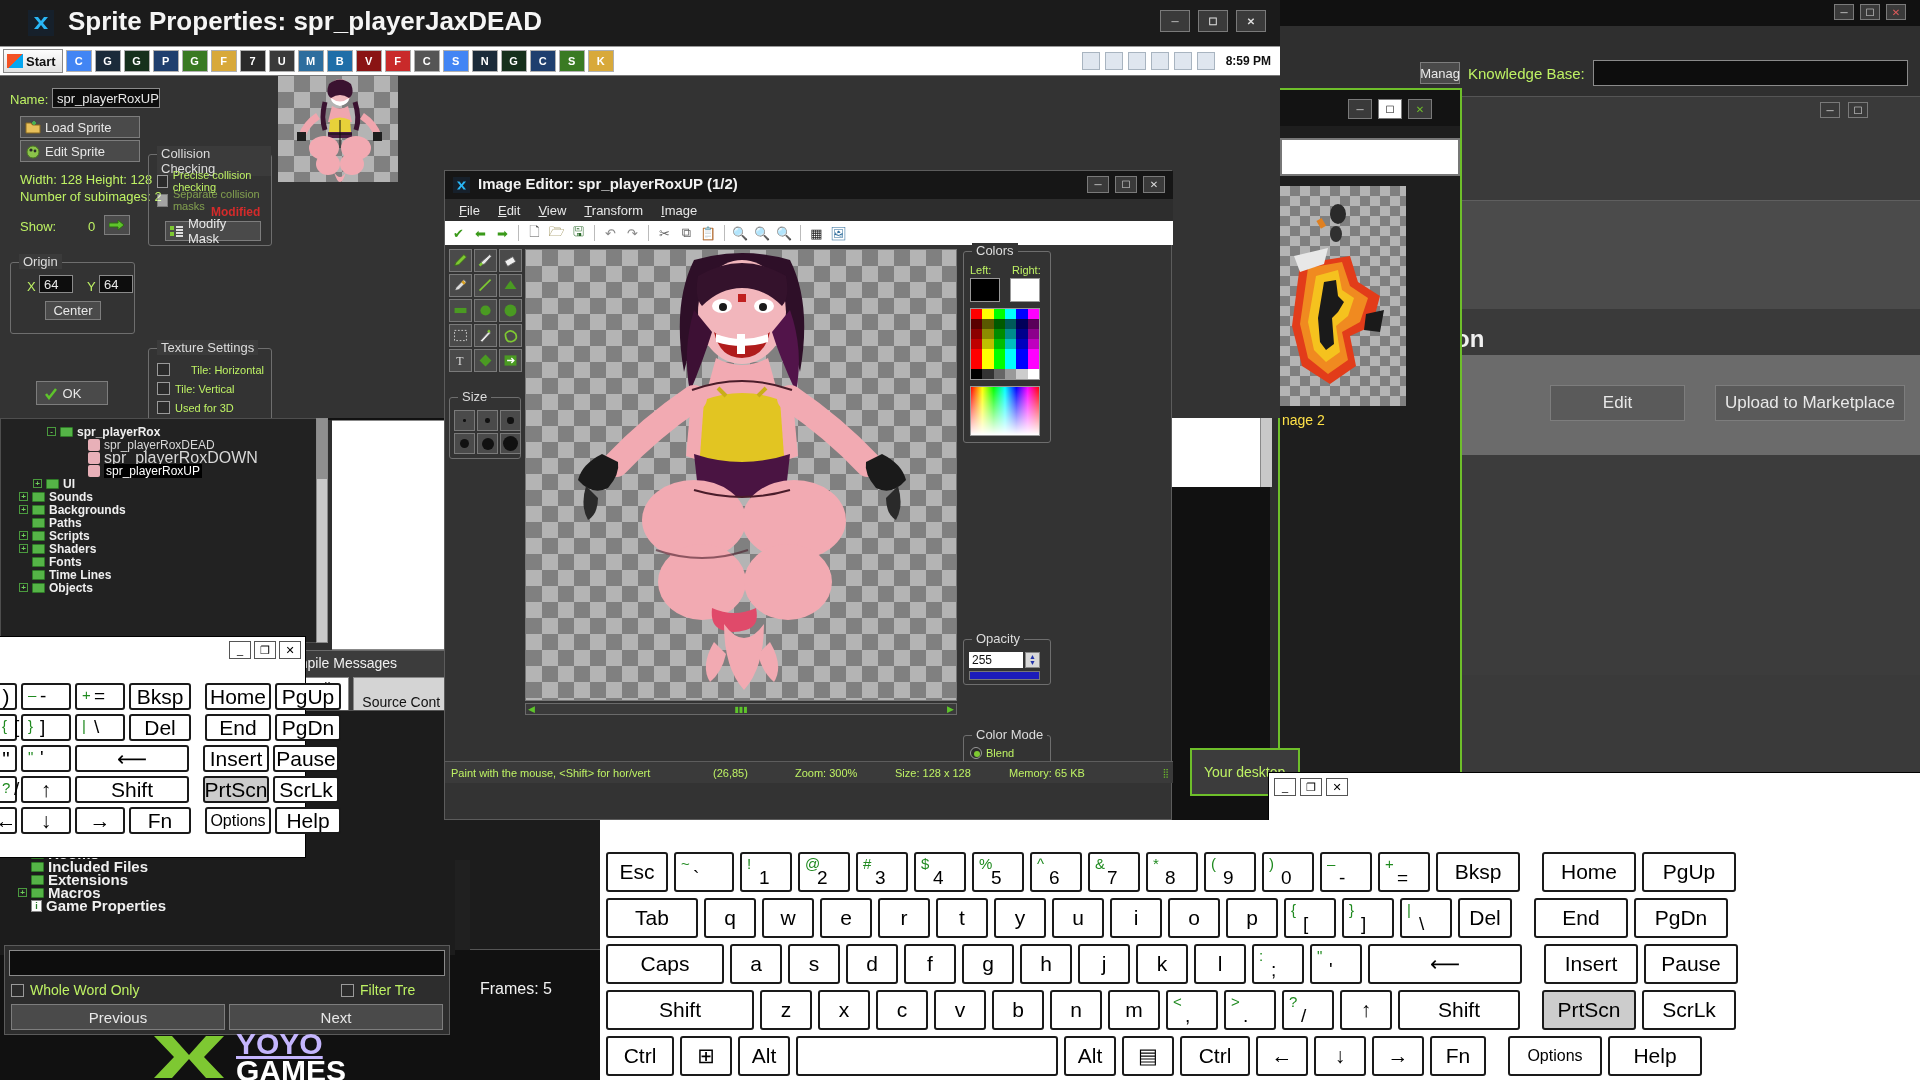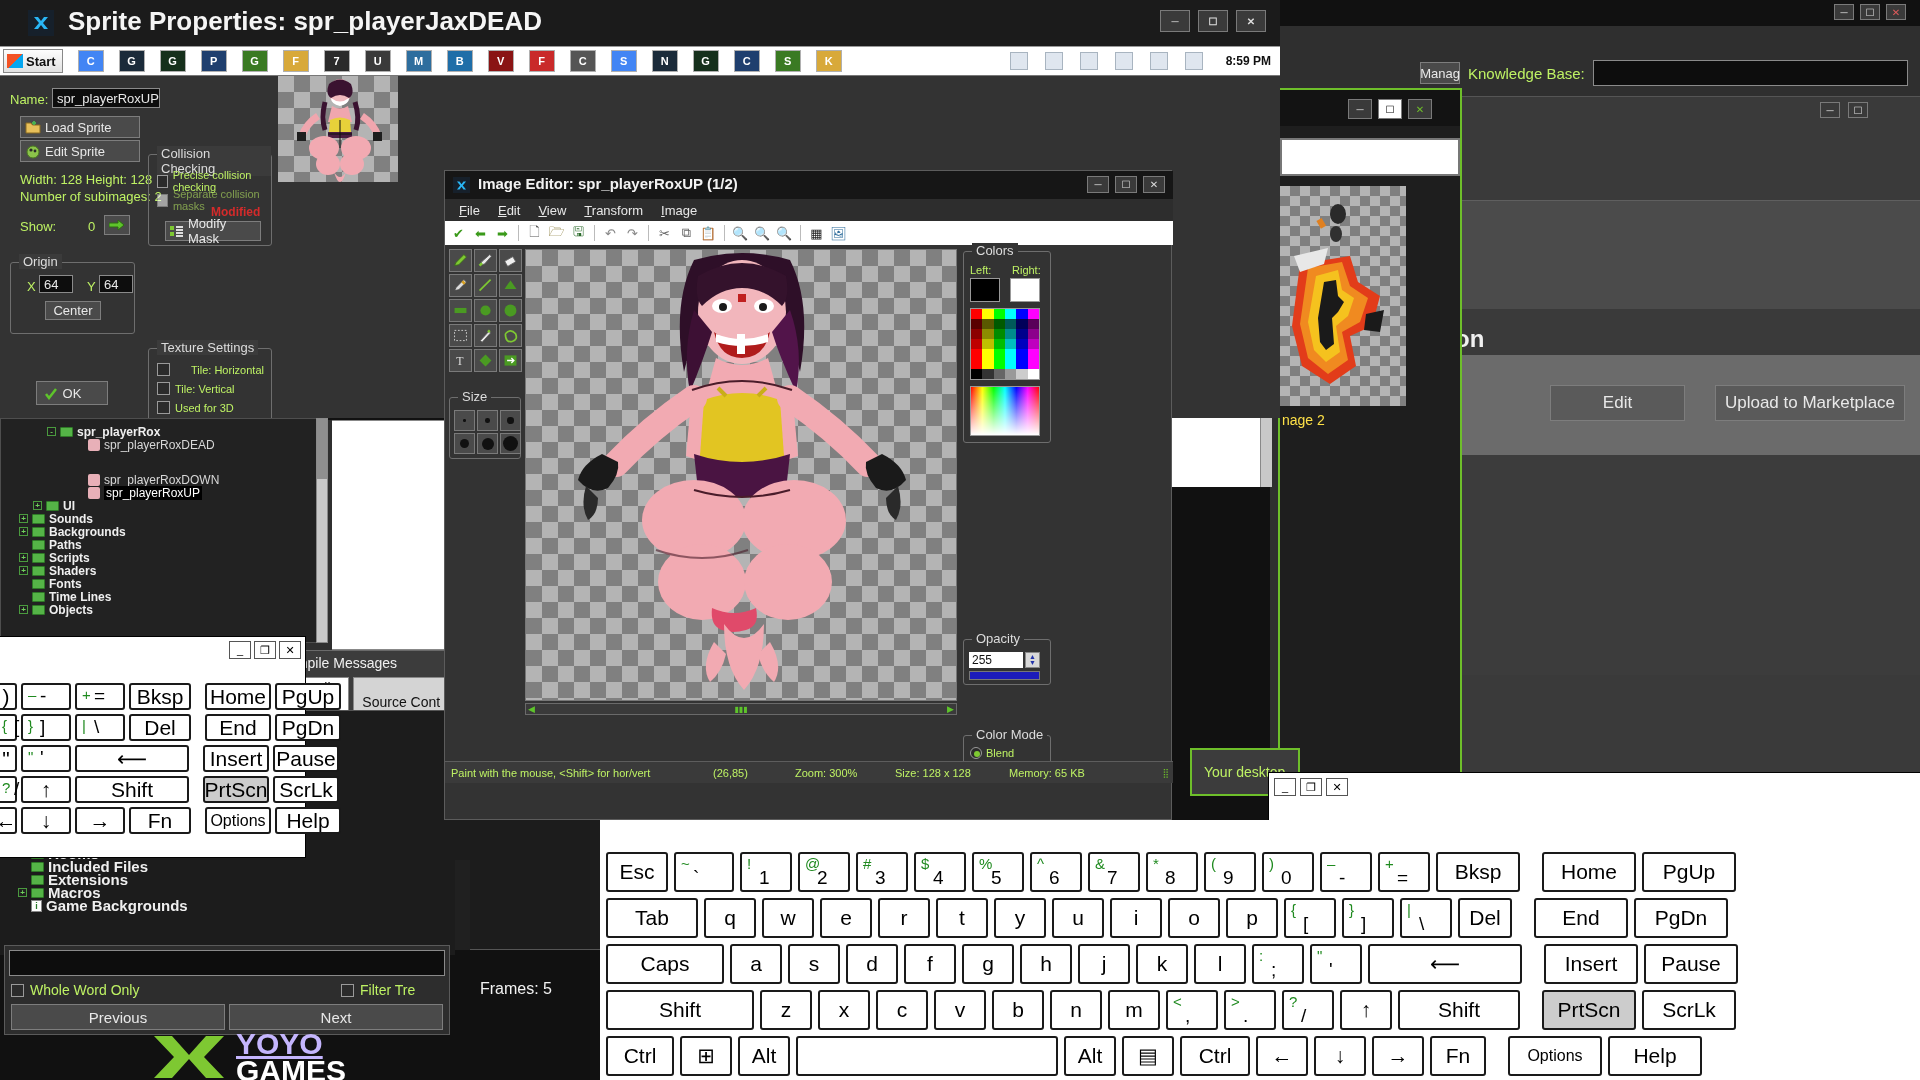--- a/index.html
+++ b/index.html
@@ -41,21 +41,21 @@
     background-image:
       linear-gradient(45deg,#808080 25%, transparent 25%, transparent 75%, #808080 75%),
       linear-gradient(45deg,#808080 25%, transparent 25%, transparent 75%, #808080 75%);
     background-size:20px 20px;
     background-position:0 0, 10px 10px;
     background-color:#b4b4b4;
   }
 
   
   #taskbar { background:#ffffff; border-top:1px solid #999; border-bottom:1px solid #777;
-             display:flex; align-items:center; gap:15px; padding:0 3px; }
+             display:flex; align-items:center; gap:3px; padding:0 3px; }
   .tbicon { width:26px; height:22px; border:1px solid #b0b0b0; background:#f3f3f3;
             display:flex; align-items:center; justify-content:center; font-size:11px;
             font-weight:bold; }
   #startbtn { display:flex; align-items:center; gap:3px; border:1px solid #888;
               background:linear-gradient(#fdfdfd,#e2e2e2); padding:1px 6px 1px 3px;
               font-weight:bold; font-size:13px; color:#111; height:24px;}
 
   
   .kbd { background:#ffffff; border:1px solid #000; }
   .key { border:2px solid #1a1a1a; background:#fff; border-radius:3px;
@@ -370,21 +370,21 @@
         <div class="tree-row" style="padding-left: 42px; font-size: 12px;">
           <span class="plus">-</span>
           <span class="folder"></span>
           <span>spr_playerRox</span>
         </div>
         <div class="tree-row sub" style="padding-left: 70px; font-size: 12px;">
           <span style="width: 9px; display: inline-block;"></span>
           <span style="width: 12px; height: 12px; background: rgb(232, 176, 184); border-radius: 2px;"></span>
           <span>spr_playerRoxDEAD</span>
         </div>
-        <div class="tree-row sub" style="padding-left: 70px; font-size: 12px; margin-top: 22px;">
+        <div class="tree-row sub" style="padding-left: 70px; font-size: 16px;">
           <span style="width: 9px; display: inline-block;"></span>
           <span style="width: 12px; height: 12px; background: rgb(232, 176, 184); border-radius: 2px;"></span>
           <span>spr_playerRoxDOWN</span>
         </div>
         <div class="tree-row sub" style="padding-left: 70px; font-size: 12px;">
           <span style="width: 9px; display: inline-block;"></span>
           <span style="width: 12px; height: 12px; background: rgb(232, 176, 184); border-radius: 2px;"></span>
           <span class="selrow">spr_playerRoxUP</span>
         </div>
         <div class="tree-row" style="padding-left: 28px; font-size: 12px;">
@@ -456,21 +456,21 @@
           <span>Extensions</span>
         </div>
         <div class="tree-row" style="padding-left: 14px; font-size: 15px;">
           <span class="plus">+</span>
           <span class="folder"></span>
           <span>Macros</span>
         </div>
         <div class="tree-row" style="padding-left: 14px; font-size: 15px;">
           <span style="width: 9px; display: inline-block;"></span>
           <span style="width: 11px; height: 12px; background: rgb(255, 255, 255); border: 1px solid rgb(136, 136, 136); color: rgb(42, 122, 42); font-size: 9px; text-align: center; line-height: 11px; font-weight: bold;">i</span>
-          <span>Game Backgrounds</span>
+          <span>Game Properties</span>
         </div>
       </div>
   </div>
 
   <div class="abs" style="left:4px;top:945px;width:446px;height:90px;background:#2d2d2d;border:1px solid #5a5a5a;">
     <div class="abs tfield" style="left:4px;top:4px;width:436px;height:26px;"></div>
     <div class="abs" style="left:6px;top:36px;display:flex;align-items:center;gap:6px;">
       <span class="cb"></span>
       <span class="lbl" style="font-size:14px;">Whole Word Only</span>
     </div>

